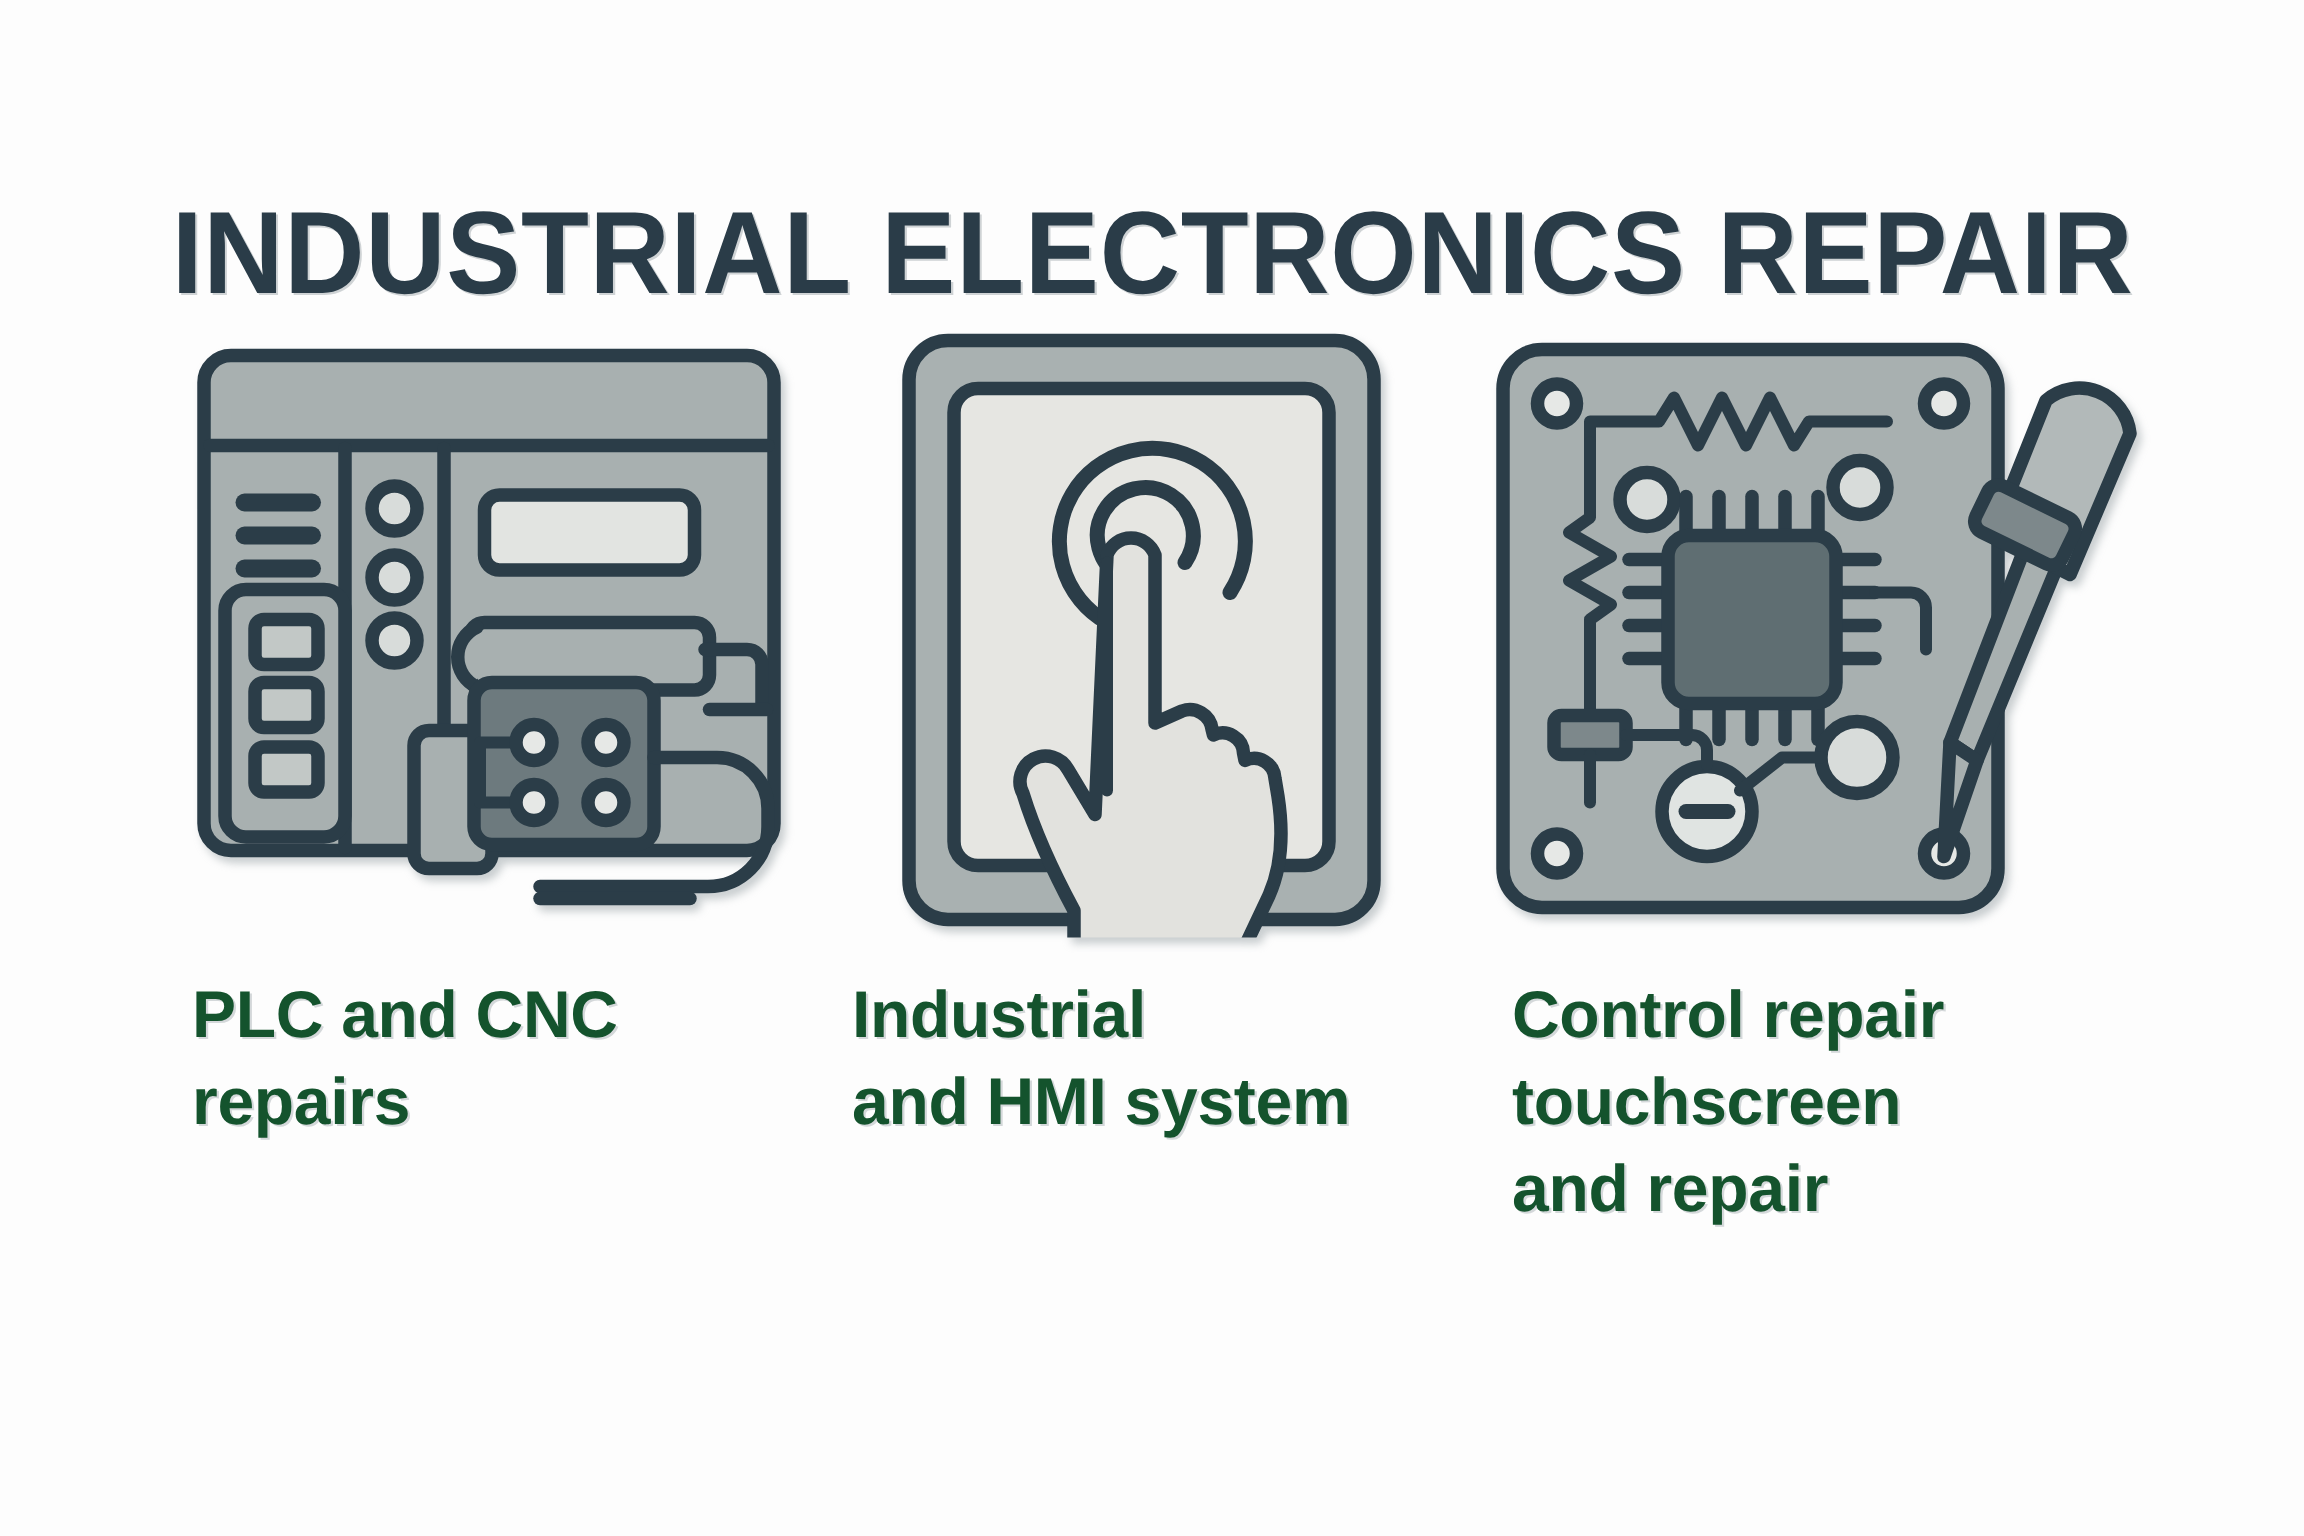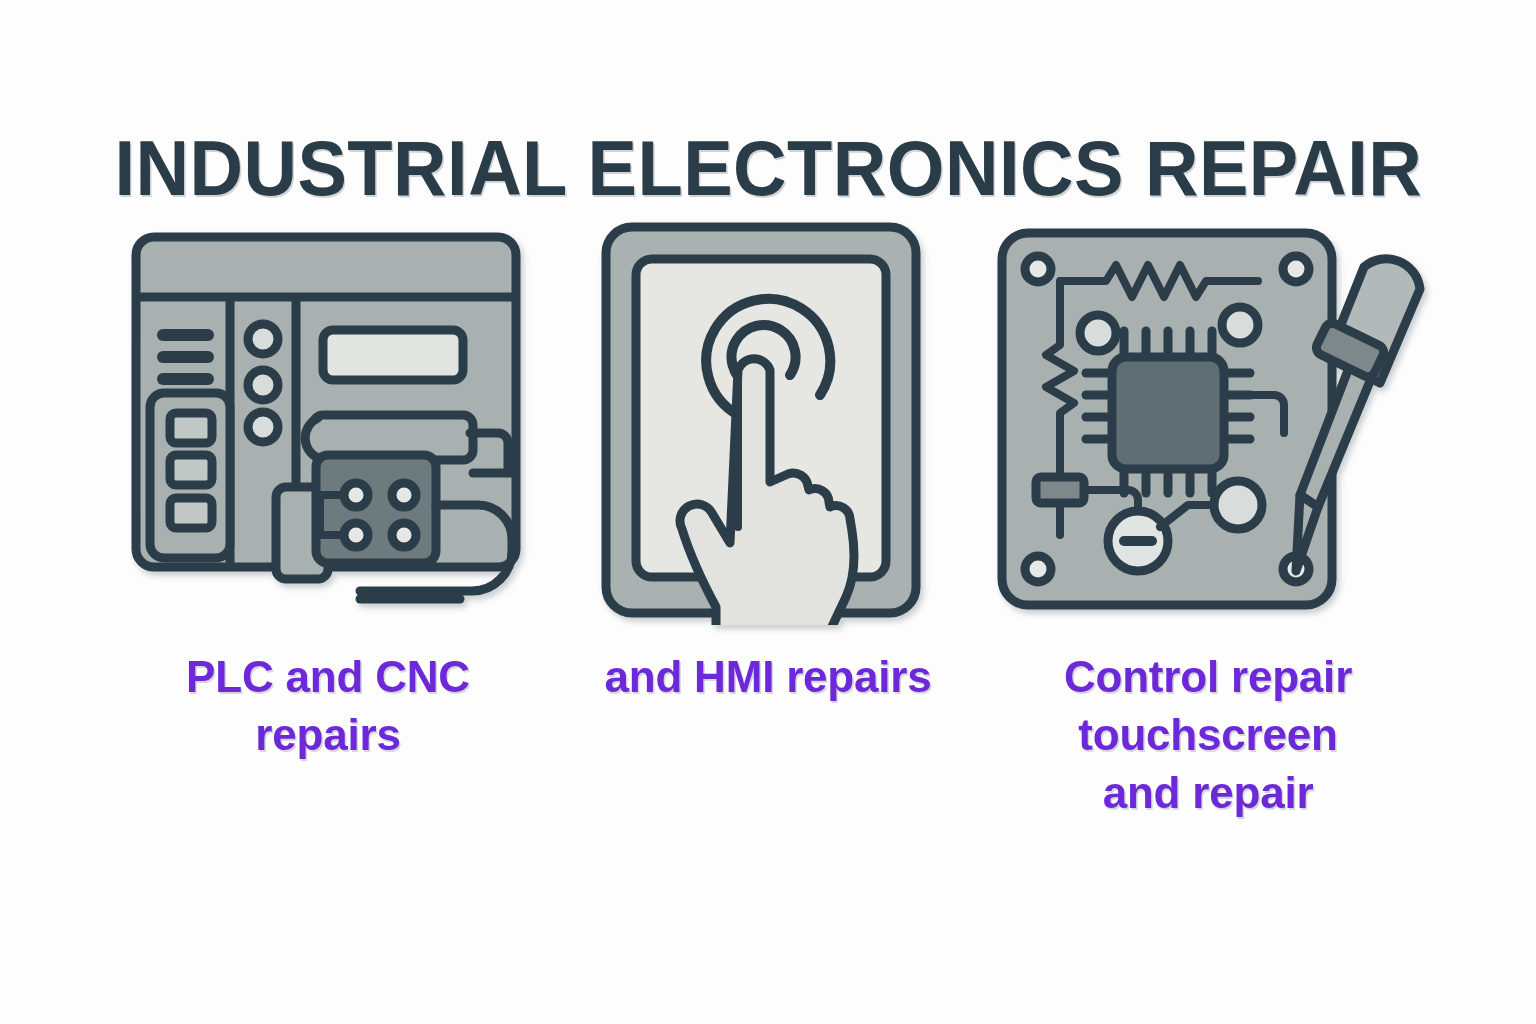--- a/index.html
+++ b/index.html
@@ -68,26 +68,25 @@
     justify-content: center;
   }
   .art svg {
     display: block;
     filter: drop-shadow(3px 4px 3px rgba(120,132,138,0.40));
   }
 
   .caption {
     margin-top: 18px;
     width: 400px;
-    text-align: center;
     font-family: "Liberation Sans Narrow", "Liberation Sans", sans-serif;
     font-weight: bold;
     font-size: 44px;
     line-height: 58px;
-    color: #6d28d9;
+    color: #14532d;
     text-shadow: 1.5px 1.5px 0 rgba(150,160,165,0.40);
     letter-spacing: -0.2px;
   }
   .caption .ln { display: block; }
 </style>
 </head>
 <body>
 
 <div class="page">
 
@@ -187,21 +186,22 @@
                      c-14 -26 -26 -52 -34 -78
                      a17 17 0 0 1 30 -16
                      l18 30
                      z" fill="#e2e2de" stroke-width="9"></path>
 
             <path d="M150 160 l0 152" stroke-width="8"></path>
           </g>
         </svg>
       </div>
       <div class="caption">
-        <span class="ln">and HMI repairs</span>
+        <span class="ln">Industrial</span>
+        <span class="ln">and HMI system</span>
       </div>
     </div>
 
     <div class="column">
       <div class="art">
         <svg width="440" height="410" viewBox="0 0 440 410" aria-hidden="true">
           <g fill="none" stroke="#2b3d48" stroke-width="9" stroke-linejoin="round" stroke-linecap="round">
 
             <rect x="14" y="18" width="330" height="372" rx="26" fill="#a8b0b0"></rect>
 

